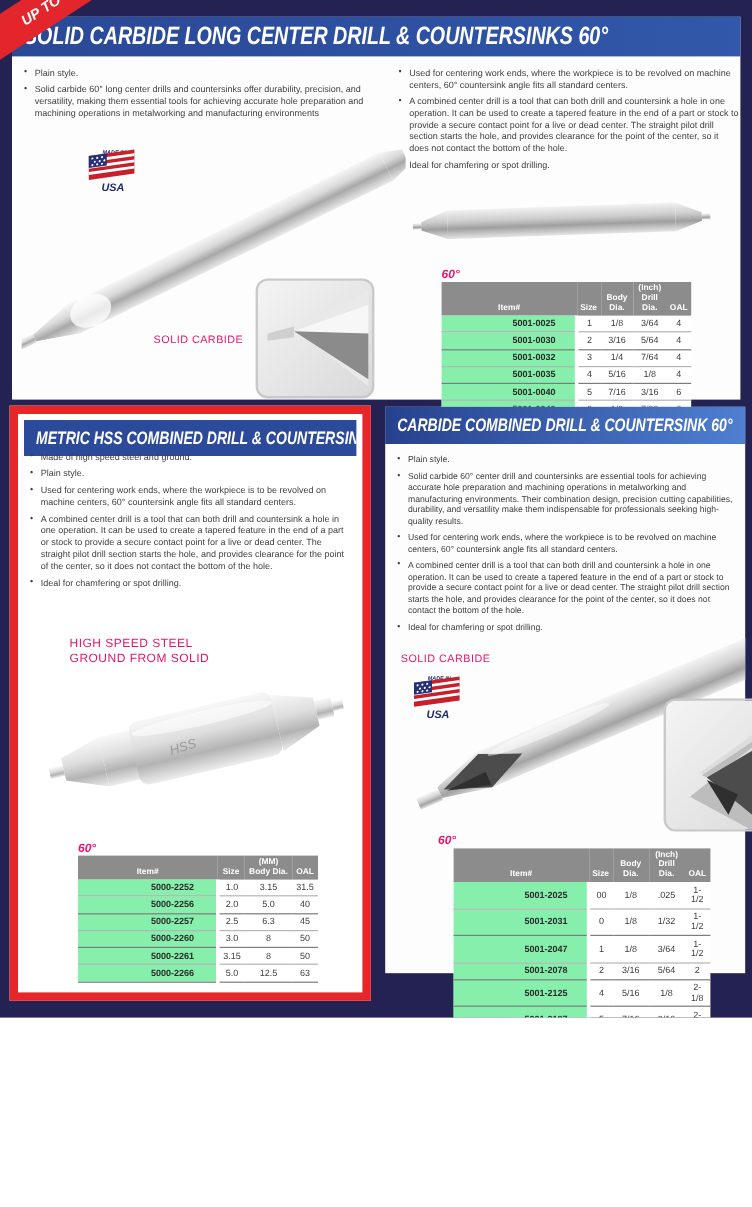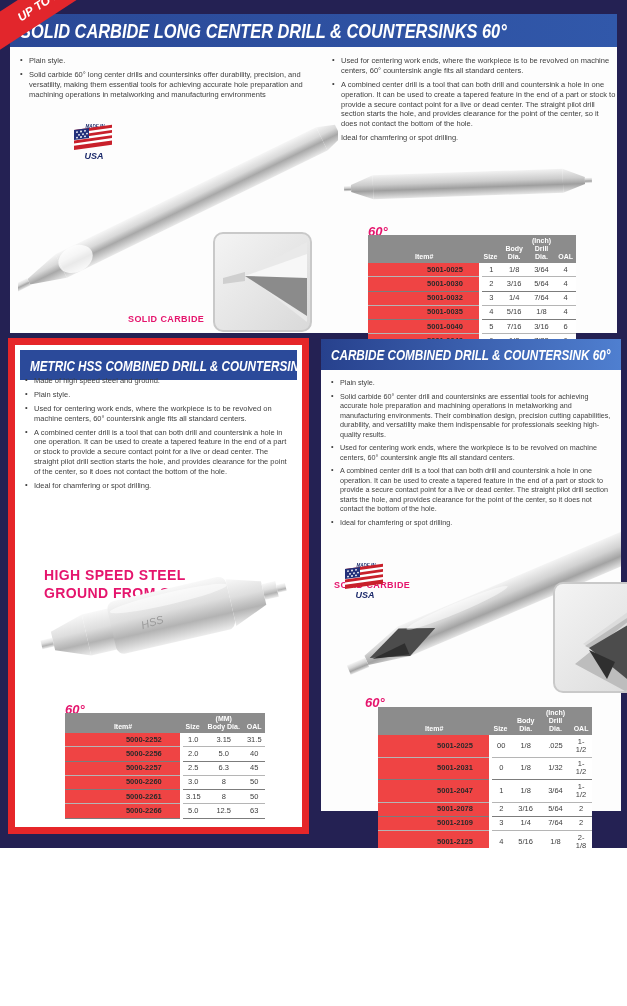--- a/index.html
+++ b/index.html
@@ -34,35 +34,35 @@
   }
   .sec-header.top .sec-title { font-size:21px; }
   .sec-header.metric .sec-title, .sec-header.carbide .sec-title { font-size:15px; }
   .bullets { margin:0; padding:0; list-style:none; color:#3f3f3f; }
   .bullets li { position:relative; padding-left:9px; margin-bottom:4px; line-height:1.32; }
   .bullets li::before { content:"\2022"; position:absolute; left:0; top:-1px; }
   .bullets.f75 { font-size:7.5px; }
   .bullets.f72 { font-size:7.2px; }
   .abs { position:absolute; }
   .magenta-label {
-    color:#e5156d; font-weight:bold; letter-spacing:.4px; white-space:pre-line;margin-top:36px;
-  }
-  .angle-label { color:#e5156d; font-weight:bold; font-style:italic; font-size:13px; }
+    color:#e5156d; font-weight:normal; letter-spacing:.4px; white-space:pre-line;
+  }
+  .angle-label { color:#e5156d; font-weight:bold; font-style:italic; font-size:10px; }
   .spec-table { border-collapse:collapse; background:#fff; }
   .spec-table th {
     background:#8c8c8c; color:#ffffff; font-size:7px; font-weight:bold;
     padding:2px 3px; white-space:pre-line; line-height:1.15; text-align:center; vertical-align:bottom;
   }
   .spec-table td {
     font-size:7.5px; color:#3d3d3d; text-align:center; padding:2.5px 3px;
     border-bottom:1px solid #b5b5b5; line-height:1.1;
   }
   .spec-table tr.group-end td, .spec-table tbody tr:last-child td { border-bottom:1.5px solid #7c7c7c; }
   .spec-table td.item-col {
-    background:#ef4444; font-weight:bold; color:#2a2a2a; border-right:3px solid #ffffff;
+    background:#86efac; font-weight:bold; color:#2a2a2a; border-right:3px solid #ffffff;
     min-width:62px;
     padding-left:46px;
   }
   .inset-box {
     position:absolute; border:2px solid #c9c9c9; border-radius:10px;
     background:linear-gradient(135deg,#f4f4f4,#d9d9d9); overflow:hidden;
   }
   .flag { position:absolute; }
 </style>
 </head>
@@ -224,21 +224,21 @@
       </div>
 
       <ul class="bullets f75 abs" style="left:10px; top:31px; width:266px;">
         <li>Made of high speed steel and ground.</li>
         <li>Plain style.</li>
         <li>Used for centering work ends, where the workpiece is to be revolved on machine centers, 60° countersink angle fits all standard centers.</li>
         <li>A combined center drill is a tool that can both drill and countersink a hole in one operation. It can be used to create a tapered feature in the end of a part or stock to provide a secure contact point for a live or dead center. The straight pilot drill section starts the hole, and provides clearance for the point of the center, so it does not contact the bottom of the hole.</li>
         <li>Ideal for chamfering or spot drilling.</li>
       </ul>
 
-      <div class="magenta-label abs" style="left:29px; top:186px; font-size:14px; line-height:1.25;">HIGH SPEED STEEL
+      <div class="magenta-label abs" style="left:43px; top:186px; font-size:10px; line-height:1.25;">HIGH SPEED STEEL
 GROUND FROM SOLID</div>
 
       <svg class="abs" style="left:8px; top:208px;" width="275" height="135" viewBox="0 0 275 135">
         <defs>
           <linearGradient id="rodV3" x1="0" y1="0" x2="0" y2="1">
             <stop offset="0" stop-color="#f8f8f8"></stop>
               <stop offset="0.4" stop-color="#dedede"></stop>
             <stop offset="0.7" stop-color="#b3b3b3"></stop>
               <stop offset="1" stop-color="#ededed"></stop>
           </linearGradient>
@@ -406,27 +406,20 @@
               <td>3/64</td>
               <td>1-1/2</td>
             </tr>
             <tr class="group-end">
               <td class="item-col">5001-2078</td>
               <td>2</td>
               <td>3/16</td>
               <td>5/64</td>
               <td>2</td>
             </tr>
-            <tr>
-              <td class="item-col">5001-2109</td>
-              <td>3</td>
-              <td>1/4</td>
-              <td>7/64</td>
-              <td>2</td>
-            </tr>
             <tr class="group-end">
               <td class="item-col">5001-2125</td>
               <td>4</td>
               <td>5/16</td>
               <td>1/8</td>
               <td>2-1/8</td>
             </tr>
             <tr>
               <td class="item-col">5001-2187</td>
               <td>5</td>

